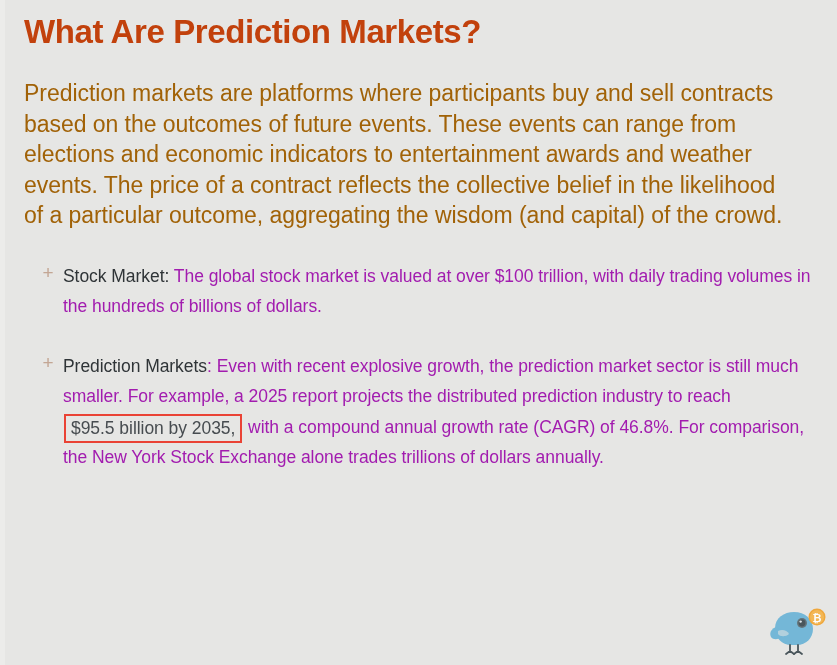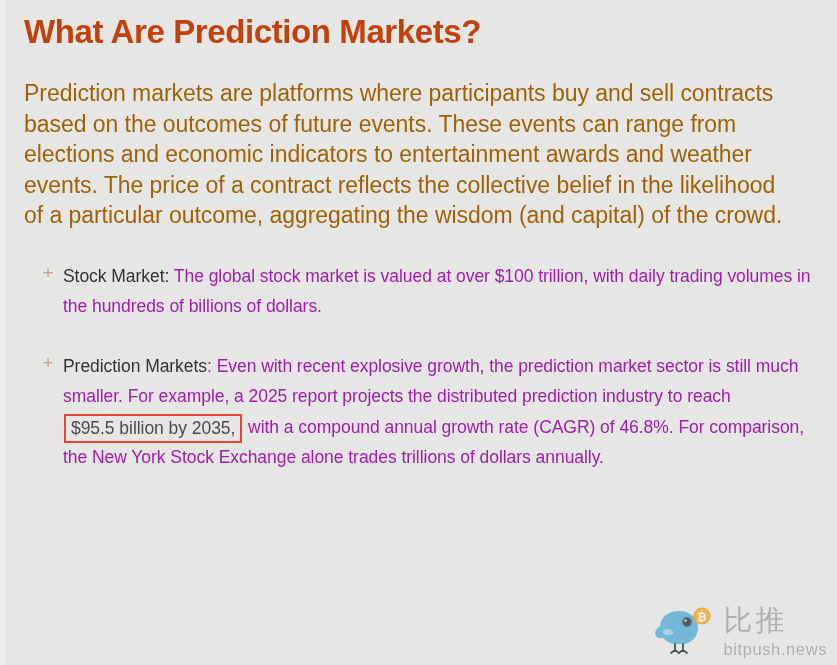--- a/index.html
+++ b/index.html
@@ -185,19 +185,15 @@
         <circle cx="31.6" cy="14.6" r="1.2" fill="#dfe7ea"></circle>
 
         <path d="M21 38 L21 44 M21 44 L17 47 M21 44 L25 47" stroke="#3d4a50" stroke-width="1.8" fill="none" stroke-linecap="round"></path>
         <path d="M29 38 L29 44 M29 44 L25 47 M29 44 L33 47" stroke="#3d4a50" stroke-width="1.8" fill="none" stroke-linecap="round"></path>
 
         <circle cx="48" cy="10" r="8.5" fill="#f0a22e"></circle>
         <circle cx="48" cy="10" r="7" fill="#f5b44a"></circle>
         <text x="48" y="14.5" font-family="DejaVu Sans, sans-serif" font-size="11" font-weight="bold" fill="#ffffff" text-anchor="middle">₿</text>
       </svg>
     </div>
-    <div id="wm-text">
-      <span id="wm-cn">比推</span>
-      <span id="wm-url">bitpush.news</span>
-    </div>
   </div>
 
 </div>
 
 </body></html>

